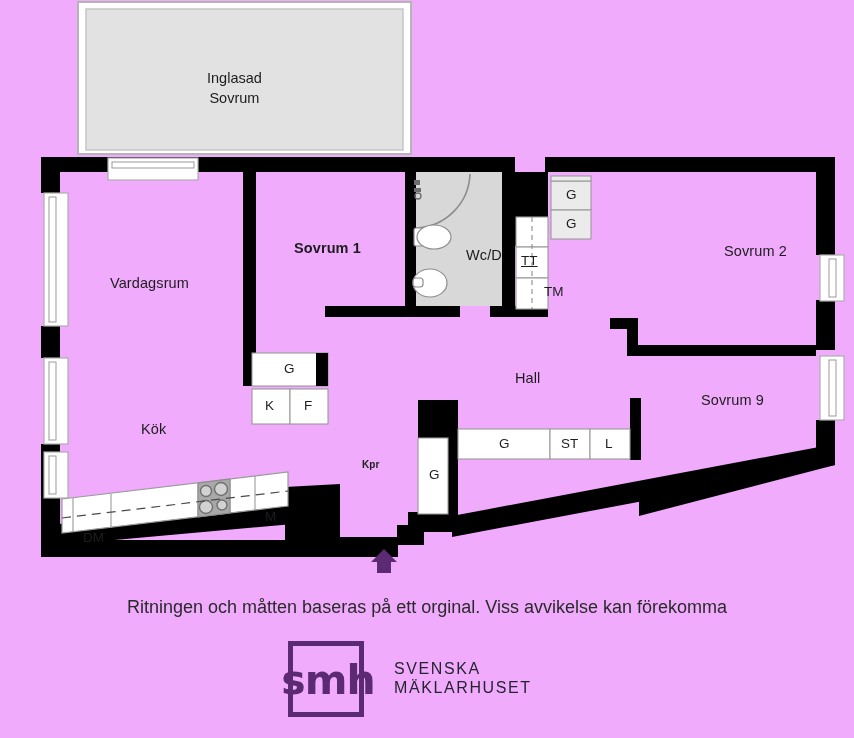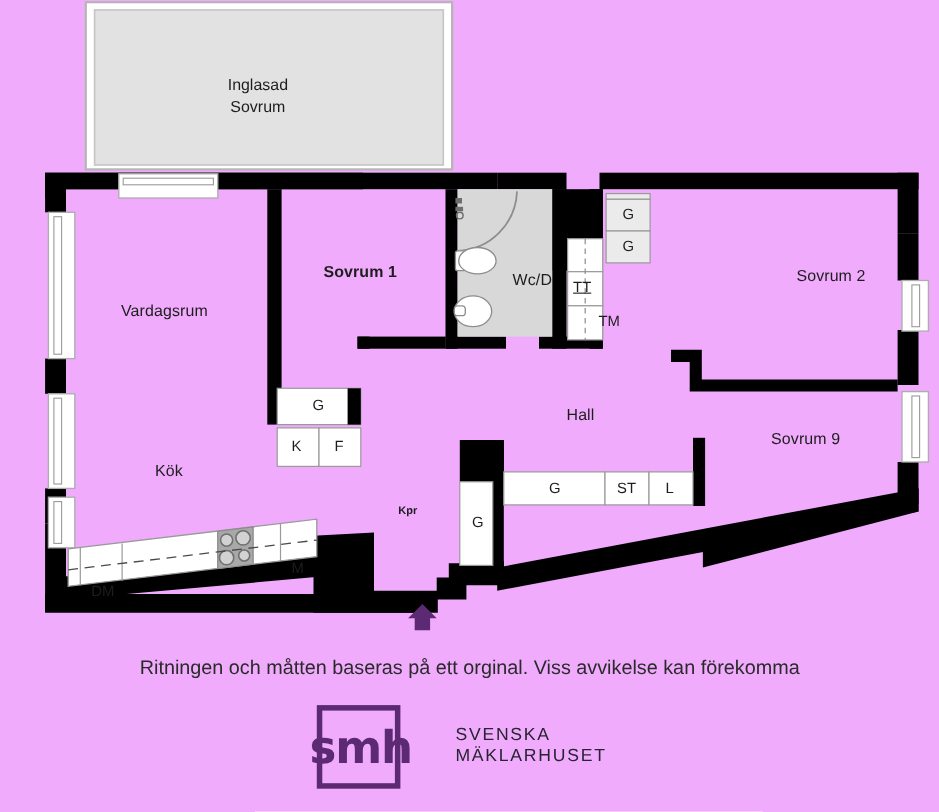--- a/index.html
+++ b/index.html
@@ -62,21 +62,21 @@
     text-align: center;
     font-size: 18px;
     color: #2a2a2a;
   }
   #logo-wrap {
     position: absolute;
     left: 288px;
     top: 641px;
     display: flex;
     align-items: center;
-    gap: 14px;
+    gap: 30px;
   }
   #logo-mark {
     width: 76px;
     height: 76px;
     box-sizing: border-box;
     border: 5px solid #5b2a72;
     display: flex;
     align-items: center;
     justify-content: center;
     position: relative;
@@ -90,21 +90,20 @@
     letter-spacing: -1px;
     position: relative;
     left: 2px;
     top: 1px;
   }
   #logo-words {
     display: flex;
     flex-direction: column;
     justify-content: flex-end;
     line-height: 1.18;
-    margin-left: 36px;
   }
   #logo-words span {
     font-size: 16px;
     letter-spacing: 1.6px;
     color: #262430;
     font-family: "Liberation Sans", sans-serif;
   }
 </style>
 </head>
 <body>

